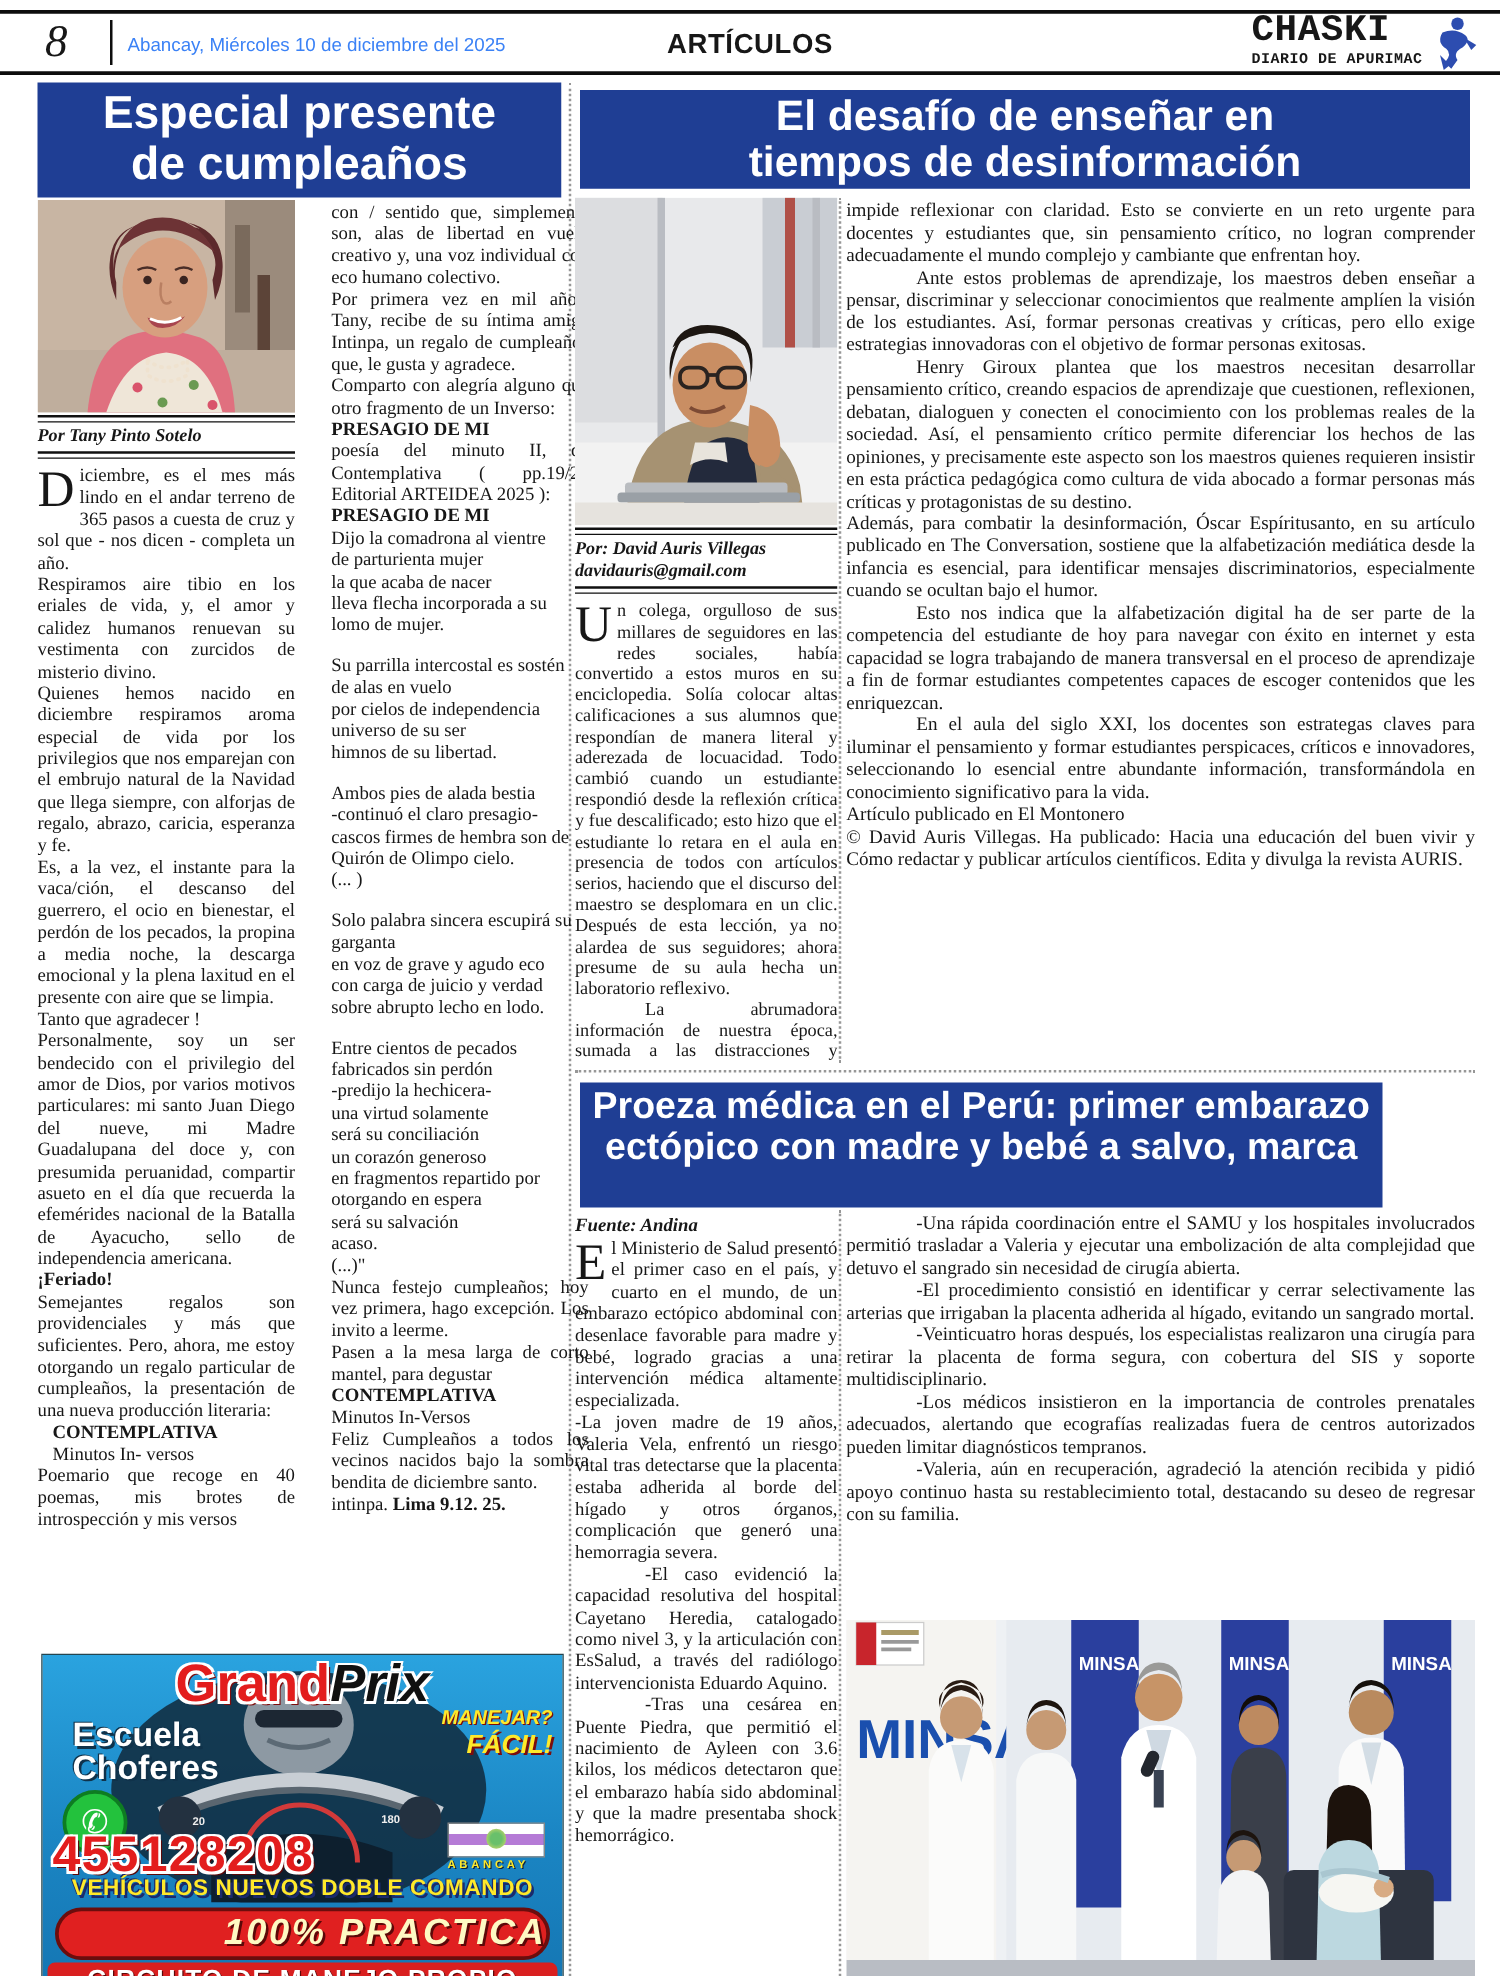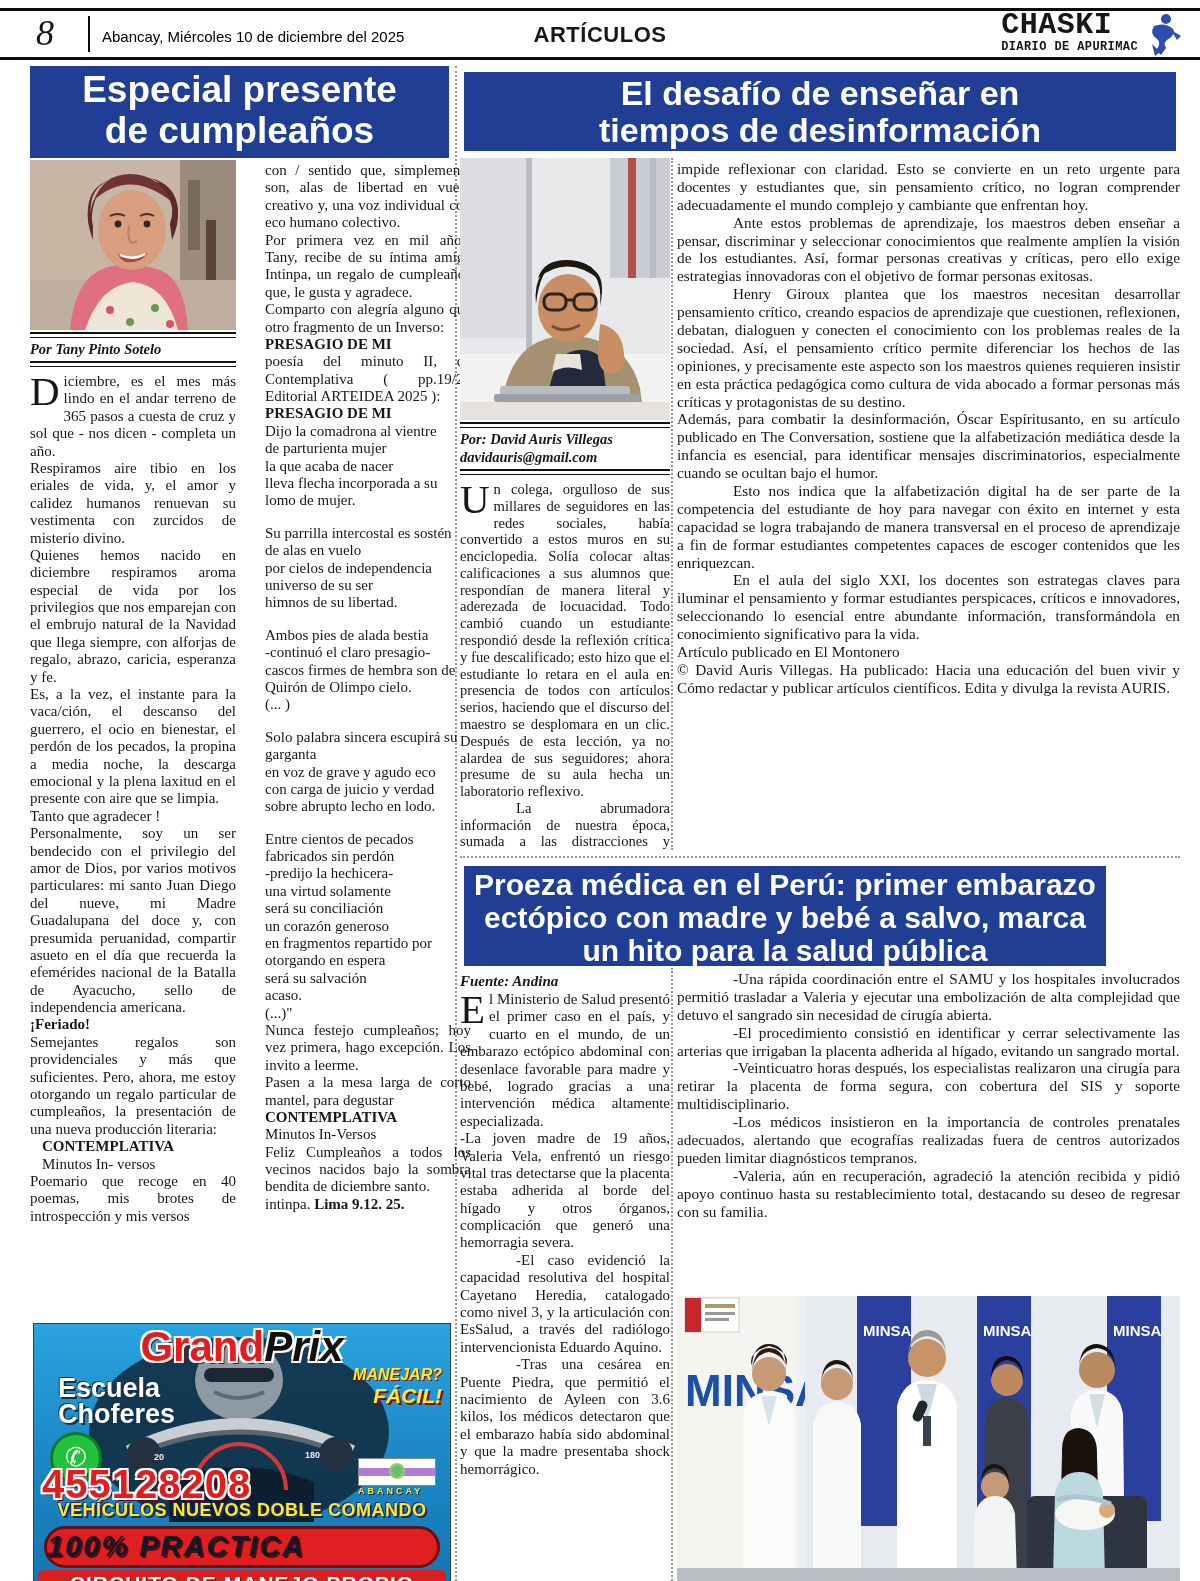--- a/index.html
+++ b/index.html
@@ -5,21 +5,21 @@
   html,body{margin:0;padding:0;background:#ffffff;}
   #page{position:relative;width:1200px;height:1581px;background:#fff;overflow:hidden;
         font-family:"Liberation Serif", serif;color:#171717;}
   .abs{position:absolute;}
   
   .topline{position:absolute;left:0;right:0;top:8px;height:3px;background:#0d0d0d;}
   .headrule{position:absolute;left:0;right:0;top:57px;height:3px;background:#0d0d0d;}
   .pagenum{position:absolute;left:36px;top:12px;font-size:36px;font-style:italic;}
   .headvline{position:absolute;left:88px;top:16px;width:2px;height:36px;background:#0d0d0d;}
   .dateline{position:absolute;left:102px;top:28px;font-family:"Liberation Sans",sans-serif;
-            font-size:15px;color:#000000;}
+            font-size:15px;color:#3b82f6;}
   .section{position:absolute;left:50%;transform:translateX(-50%);top:22px;
            font-family:"Liberation Sans",sans-serif;font-weight:bold;font-size:22px;letter-spacing:.5px;}
   .masthead{position:absolute;right:62px;top:10px;text-align:left;font-family:Liberation Mono, monospace;}
   .masthead .big{font-size:30px;font-weight:bold;letter-spacing:.5px;line-height:1;}
   .masthead .sub{font-size:12px;font-weight:bold;letter-spacing:.4px;}
   
   .titlebox{background:#1f3e94;color:#fff;text-align:center;
             font-family:"Liberation Sans",sans-serif;font-weight:bold;}
   .titlebox div{line-height:1.1;}
   .nar{font-size:15px;line-height:1.16;text-align:justify;}
@@ -55,21 +55,21 @@
              text-shadow:-2px -2px 0 #fff,2px -2px 0 #fff,-2px 2px 0 #fff,2px 2px 0 #fff,3px 3px 0 #5c0808;letter-spacing:1px;}
   .ad .flag{position:absolute;right:14px;top:134px;width:78px;height:40px;text-align:left;}
   .ad .flagbars{height:26px;background:linear-gradient(180deg,#fff 0 33%,#b57bd6 33% 66%,#fff 66% 100%);
                 border:1px solid #888;position:relative;}
   .ad .crest{position:absolute;left:50%;top:4px;transform:translateX(-50%);width:16px;height:16px;border-radius:50%;
              background:radial-gradient(#69c06b 40%,#e8e06a);}
   .ad .flagname{color:#ffe92a;font-size:9px;font-weight:bold;letter-spacing:3px;text-shadow:1px 1px 0 #123;}
   .ad .vehic{position:absolute;left:0;right:0;top:176px;text-align:center;color:#ffe92a;font-weight:bold;
              font-size:18px;text-shadow:2px 2px 0 #1b2a6b,-1px -1px 0 #1b2a6b;letter-spacing:.5px;}
   .ad .pill{position:absolute;left:10px;right:10px;top:202px;height:36px;background:#e02020;border:3px solid #6b0d0d;
-            border-radius:26px;color:#0f172a;font-weight:bold;font-style:italic;font-size:29px;text-align:left;
+            border-radius:26px;color:#fef9c3;font-weight:bold;font-style:italic;font-size:29px;text-align:right;
             line-height:34px;text-shadow:2px 2px 0 #5c0808;letter-spacing:2px;}
   .ad .circuit{position:absolute;left:4px;right:4px;top:246px;height:30px;background:#d91f1f;border-radius:6px;
                color:#fff;font-weight:bold;font-size:21px;text-align:center;line-height:28px;
                text-shadow:1px 1px 0 #5c0808;letter-spacing:1px;}
   .ad .speedo{position:absolute;color:#eee;font-size:9px;font-weight:bold;}
 </style>
 </head>
 <body>
 
 <div id="page">
@@ -237,21 +237,20 @@
     <p>Además, para combatir la desinformación, Óscar Espíritusanto, en su artículo publicado en The Conversation, sostiene que la alfabetización mediática desde la infancia es esencial, para identificar mensajes discriminatorios, especialmente cuando se ocultan bajo el humor.</p>
     <p class="indent">Esto nos indica que la alfabetización digital ha de ser parte de la competencia del estudiante de hoy para navegar con éxito en internet y esta capacidad se logra trabajando de manera transversal en el proceso de aprendizaje a fin de formar estudiantes competentes capaces de escoger contenidos que les enriquezcan.</p>
     <p class="indent">En el aula del siglo XXI, los docentes son estrategas claves para iluminar el pensamiento y formar estudiantes perspicaces, críticos e innovadores, seleccionando lo esencial entre abundante información, transformándola en conocimiento significativo para la vida.</p>
     <p>Artículo publicado en El Montonero</p>
     <p>© David Auris Villegas. Ha publicado: Hacia una educación del buen vivir y Cómo redactar y publicar artículos científicos. Edita y divulga la revista AURIS.</p>
   </div>
 
   <div class="abs titlebox" style="left:464px;top:866px;width:642px;height:98px;padding-top:2px;font-size:30px;">
     <div>Proeza médica en el Perú: primer embarazo</div>
     <div>ectópico con madre y bebé a salvo, marca</div>
-    <div>un hito para la salud pública</div>
   </div>
 
   <div class="abs" style="left:460px;top:972px;width:210px;height:609px;overflow:hidden;">
     <div class="caption" style="font-size:15px;">Fuente: Andina</div>
     <div class="nar">
       <p><span class="dropcap">E</span><span>l Ministerio de Salud presentó el primer caso en el país, y cuarto en el mundo, de un embarazo ectópico abdominal con desenlace favorable para madre y bebé, logrado gracias a una intervención médica altamente especializada.</span></p>
       <p>-La joven madre de 19 años, Valeria Vela, enfrentó un riesgo vital tras detectarse que la placenta estaba adherida al borde del hígado y otros órganos, complicación que generó una hemorragia severa.</p>
       <p class="indent">-El caso evidenció la capacidad resolutiva del hospital Cayetano Heredia, catalogado como nivel 3, y la articulación con EsSalud, a través del radiólogo intervencionista Eduardo Aquino.</p>
       <p class="indent">-Tras una cesárea en Puente Piedra, que permitió el nacimiento de Ayleen con 3.6 kilos, los médicos detectaron que el embarazo había sido abdominal y que la madre presentaba shock hemorrágico.</p>
     </div>

